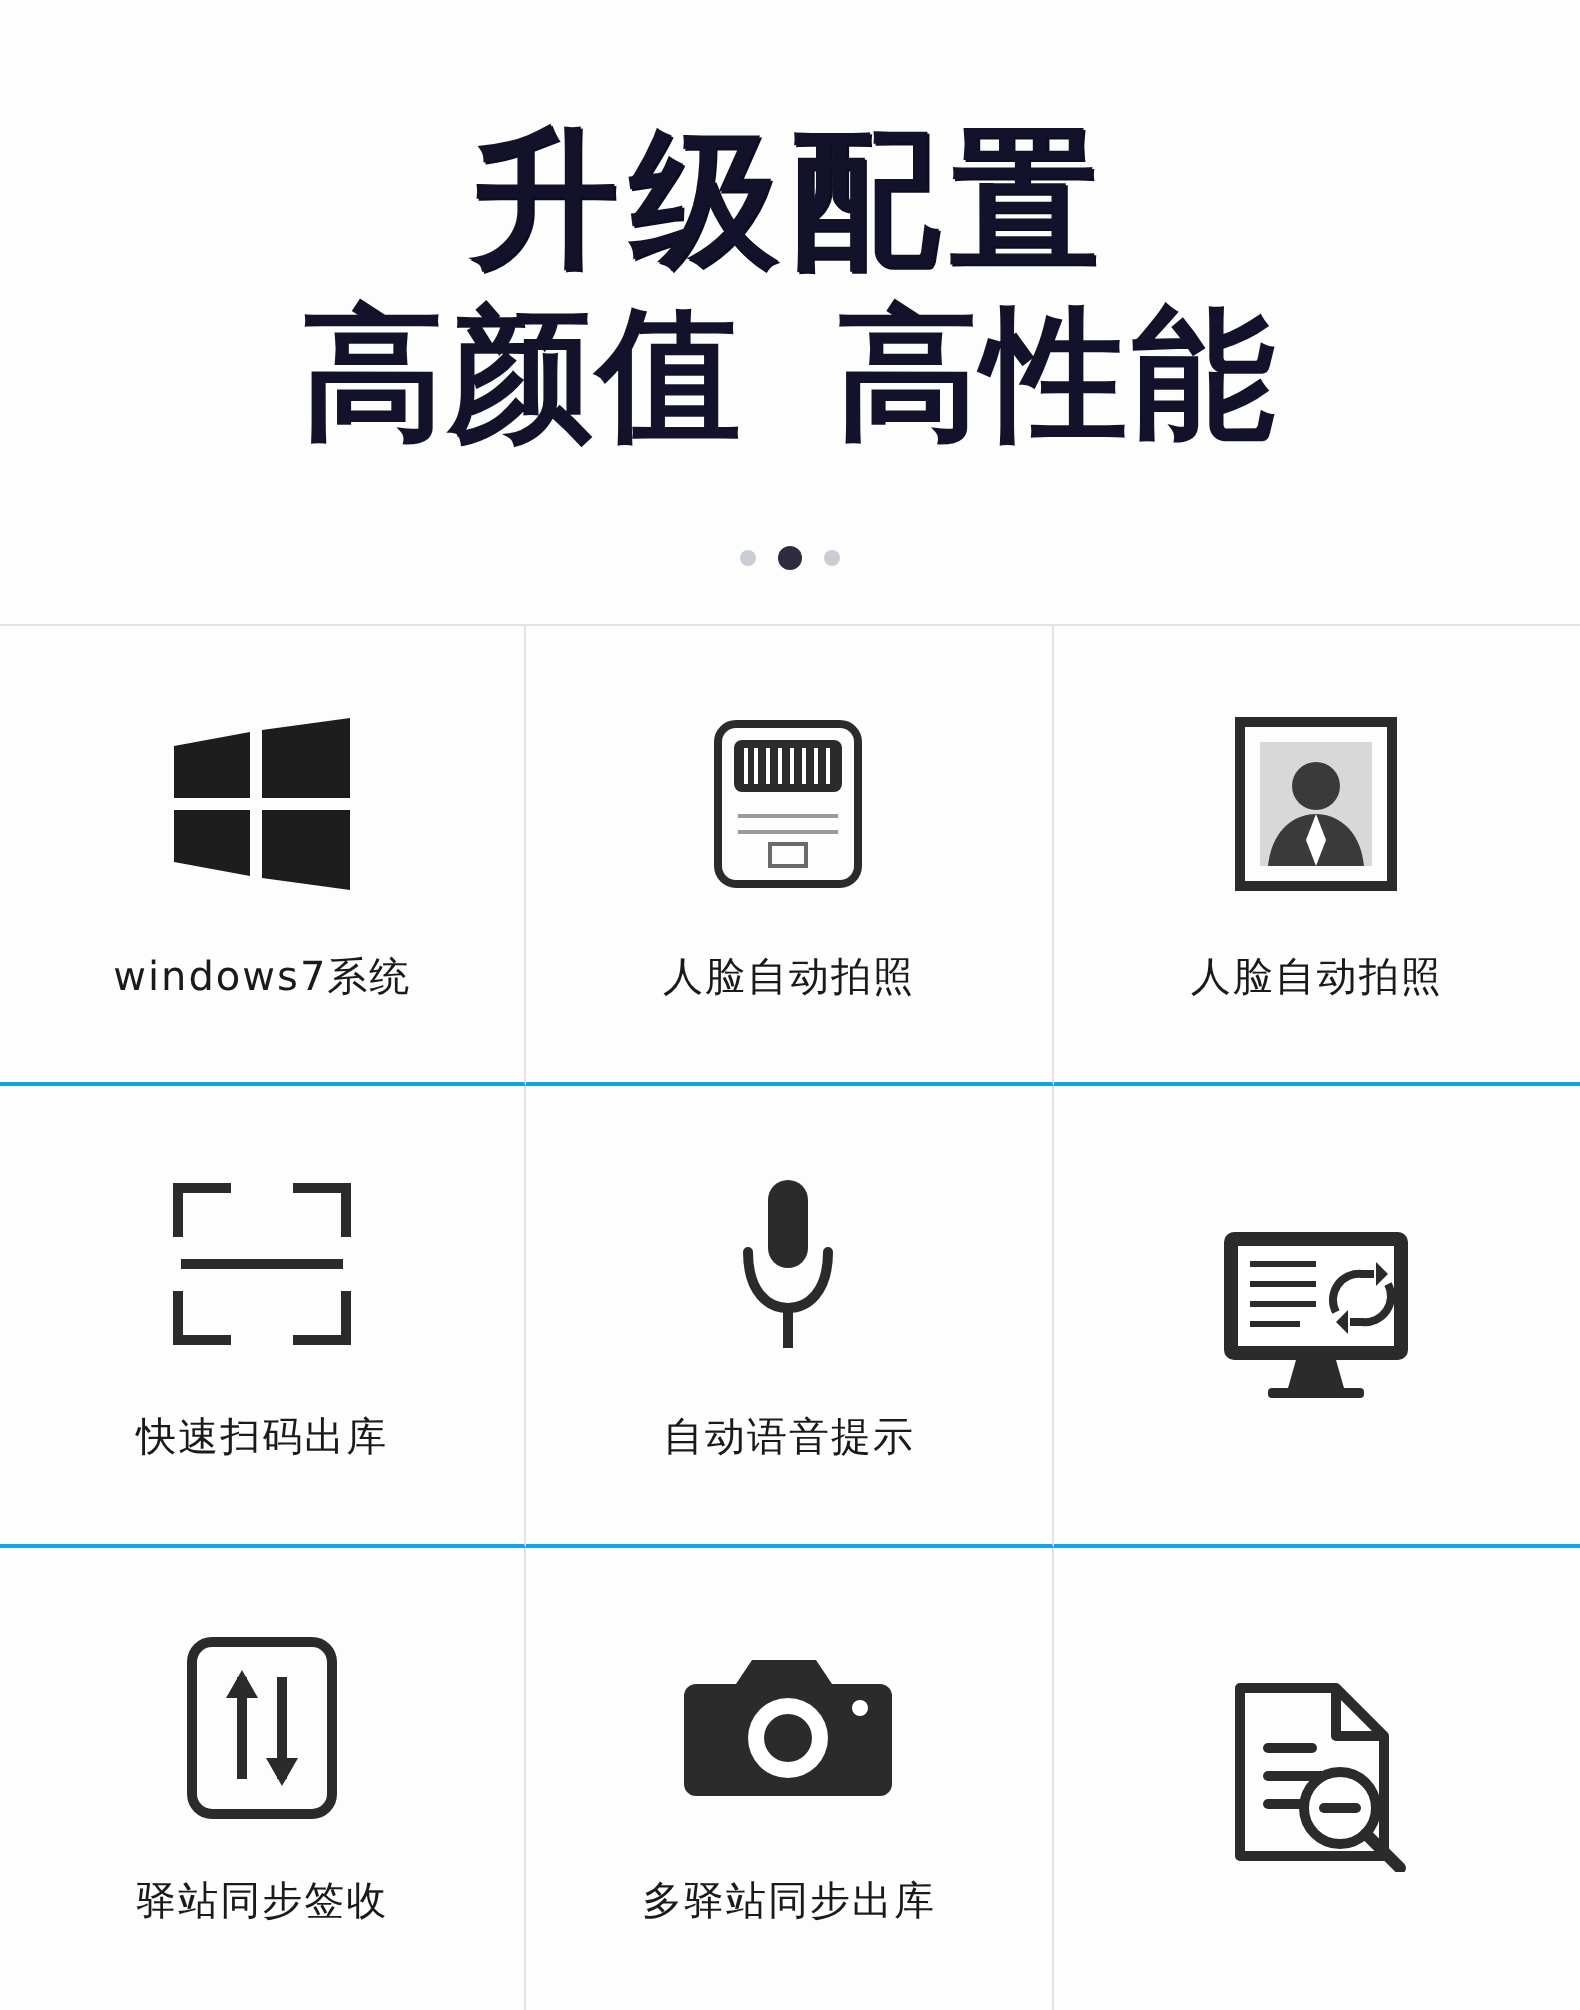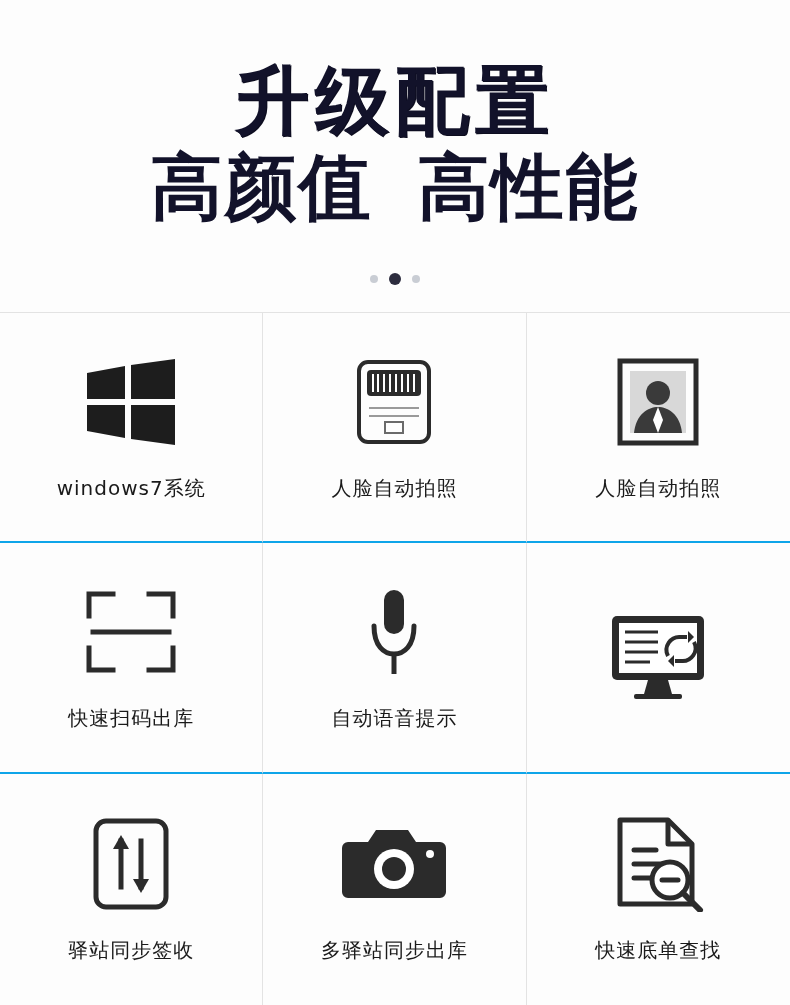--- a/index.html
+++ b/index.html
@@ -255,17 +255,16 @@
           <g stroke="#2b2b2b" stroke-width="5" stroke-linecap="round">
             <line x1="22" y1="34" x2="44" y2="34"></line>
             <line x1="22" y1="48" x2="50" y2="48"></line>
             <line x1="22" y1="62" x2="40" y2="62"></line>
           </g>
           <circle cx="58" cy="64" r="18" fill="#ffffff" stroke="#2b2b2b" stroke-width="5"></circle>
           <line x1="50" y1="64" x2="66" y2="64" stroke="#2b2b2b" stroke-width="5" stroke-linecap="round"></line>
           <line x1="71" y1="77" x2="88" y2="94" stroke="#2b2b2b" stroke-width="6" stroke-linecap="round"></line>
         </svg>
       </div>
-      <div class="cell-label">快速底单查找</div>
     </div>
 
   </div>
 </div>
 
 </body></html>

